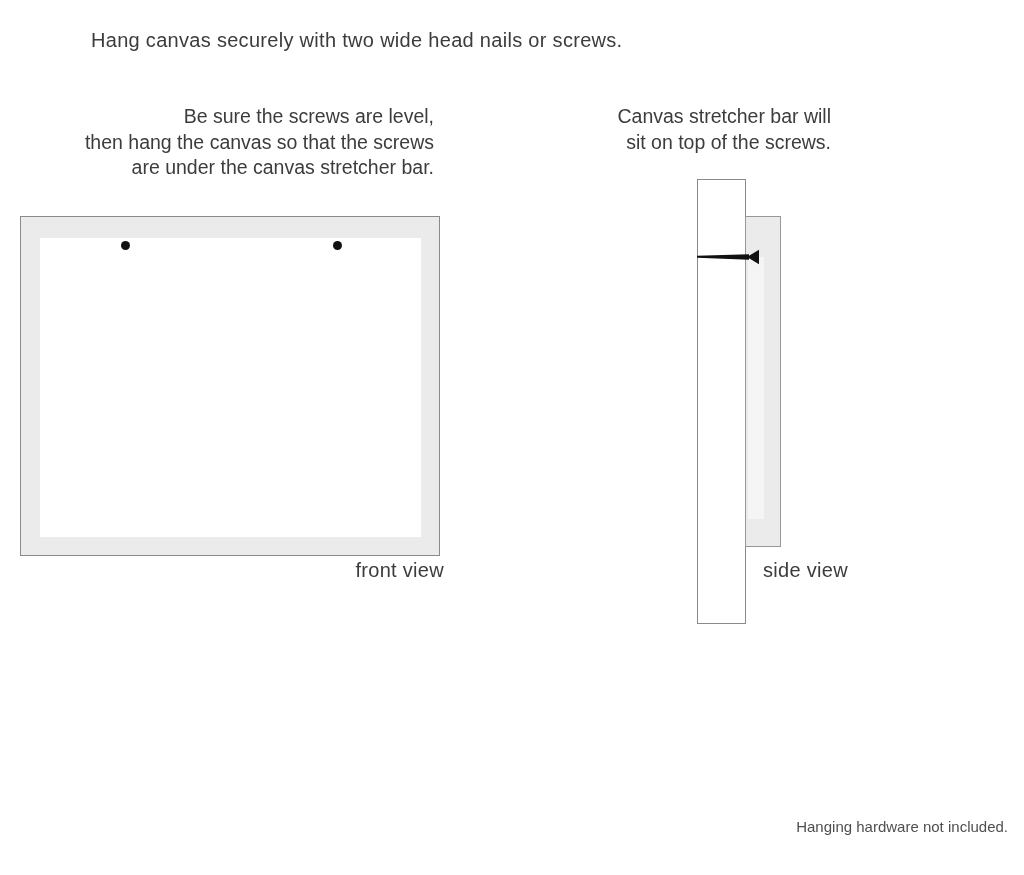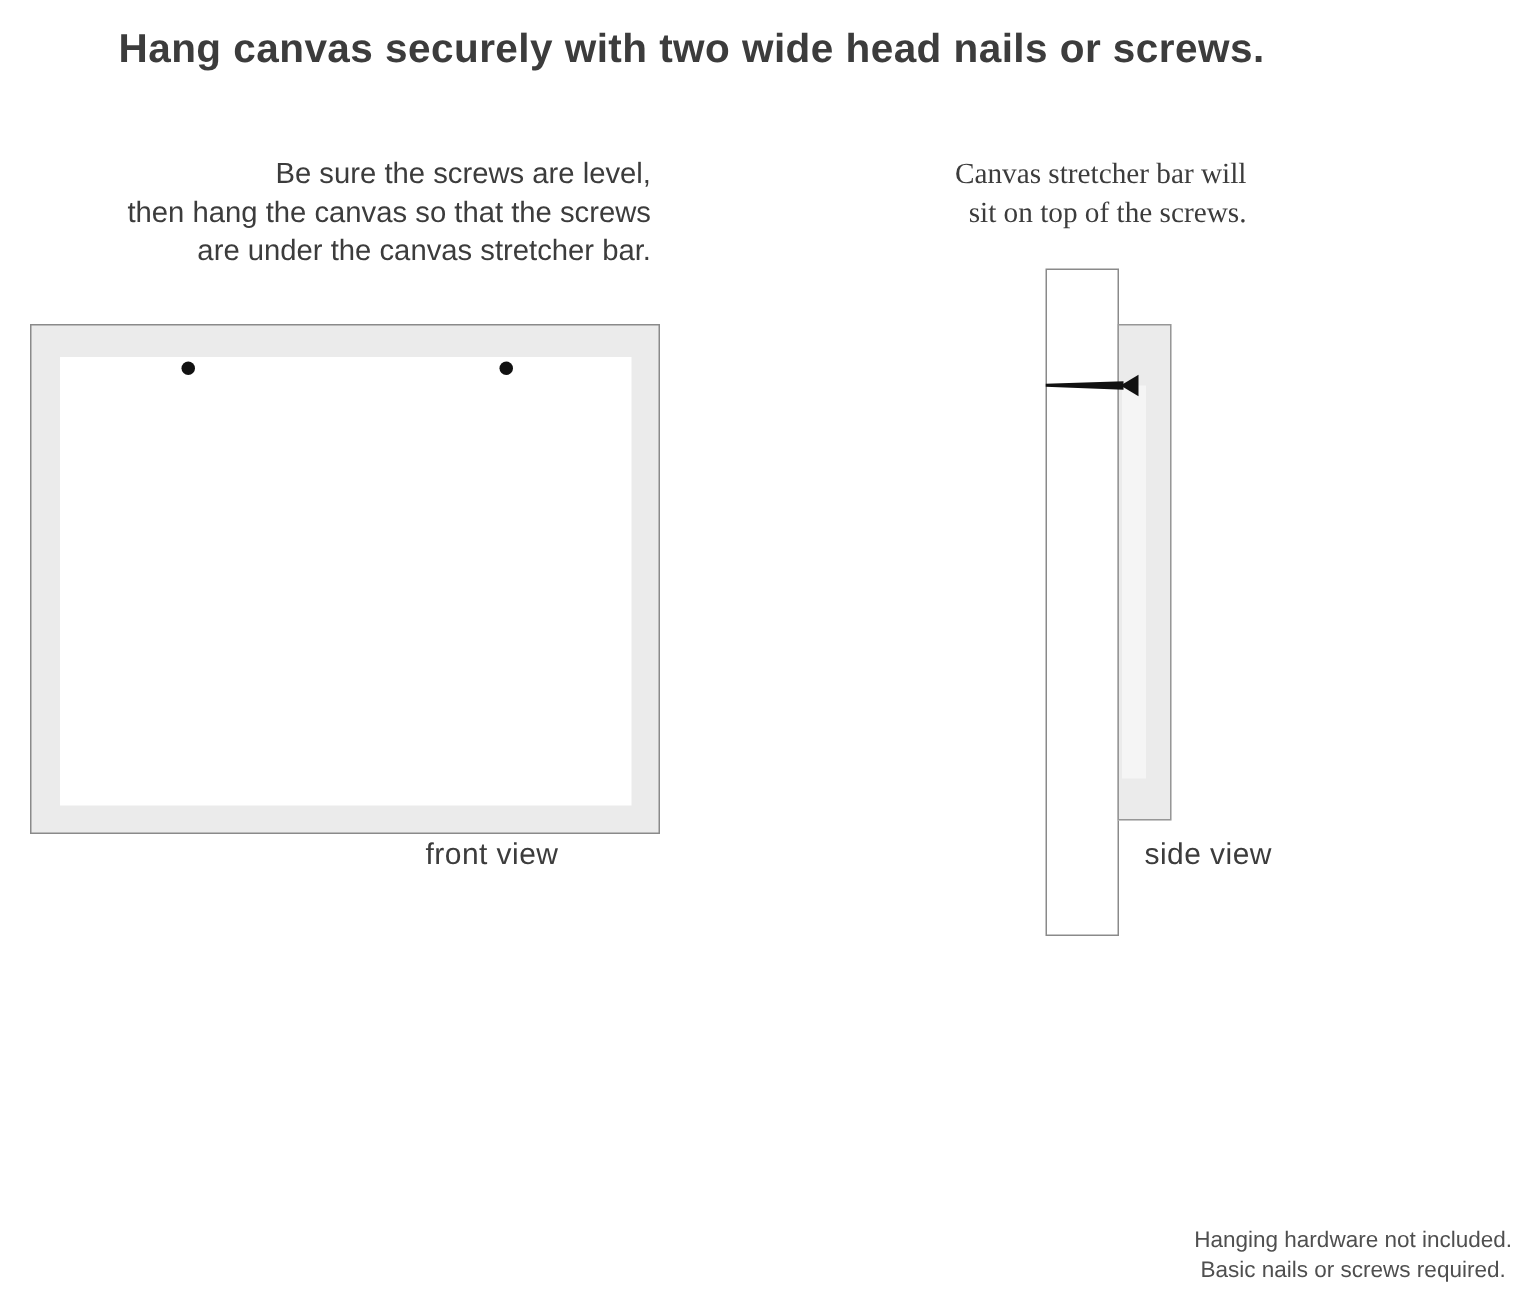--- a/index.html
+++ b/index.html
@@ -13,38 +13,38 @@
     height: 875px;
     background: var(--background, #fff);
     font-family: "Liberation Sans", sans-serif;
     color: var(--text, #3c3c3c);
     overflow: hidden;
   }
   .title {
     position: absolute;
     left: 75px;
     top: 13px;
-    margin: 4px;
-    font-size: 27px;
-    font-weight: 700;
+    margin: 16px;
+    font-size: 20px;
+    font-weight: 400;
     letter-spacing: 0.3px;
     white-space: nowrap;
     color: var(--text, #3c3c3c);
   }
   .instr {
     position: absolute;
     margin: 0;
     font-size: 19.5px;
     line-height: 25.5px;
     text-align: right;
     white-space: pre-line;
     color: var(--text, #3c3c3c);
   }
   .front-instr { left: 18px;  top: 104px; width: 416px; }
-  .side-instr  { left: 575px; top: 104px; width: 256px; font-family: Liberation Serif, serif; }
+  .side-instr  { left: 575px; top: 104px; width: 256px; }
 
   
   .front-outer {
     position: absolute;
     left: 20px; top: 216px;
     width: 420px; height: 340px;
     box-sizing: border-box;
     background: var(--canvas-fill, #ebebeb);
     border: 1px solid var(--outline, #8a8a8a);
   }
@@ -62,21 +62,21 @@
   }
   .dot-left  { left: 100px; top: 24px; }
   .dot-right { left: 312px; top: 24px; }
 
   .view-label {
     position: absolute;
     font-size: 20px;
     letter-spacing: 0.3px;
     color: var(--text, #3c3c3c);
   }
-  .front-label { left: 228px; top: 559px; width: 200px; text-align: center; }
+  .front-label { left: 244px; top: 559px; width: 200px; text-align: right; }
   .side-label  { left: 763px; top: 559px; white-space: nowrap; }
 
   
   .side-bar {
     position: absolute;
     left: 697px; top: 179px;
     width: 49px; height: 445px;
     box-sizing: border-box;
     background: var(--canvas-inner, #ffffff);
     border: 1px solid var(--outline, #8a8a8a);
@@ -135,16 +135,15 @@
     <div class="side-canvas-inner"></div>
   </div>
   <svg class="nail-svg" viewBox="0 0 66 16" xmlns="http://www.w3.org/2000/svg">
     <polygon points="0,6.8 52,5.2 52,10.8 0,8.8" fill="#111111"></polygon>
     <polygon points="50,8 62,0.8 62,15.2" fill="#111111"></polygon>
   </svg>
   <div class="view-label side-label">side view</div>
 
   <div class="footer-note">
     <div>Hanging hardware not included.</div>
-    <div>Basic nails or screws required.</div>
   </div>
 
 </div>
 
 </body></html>

